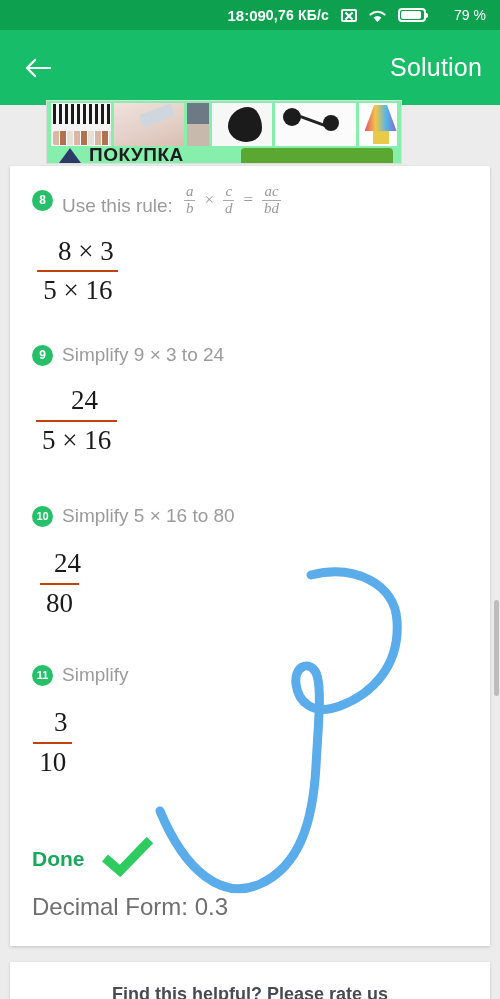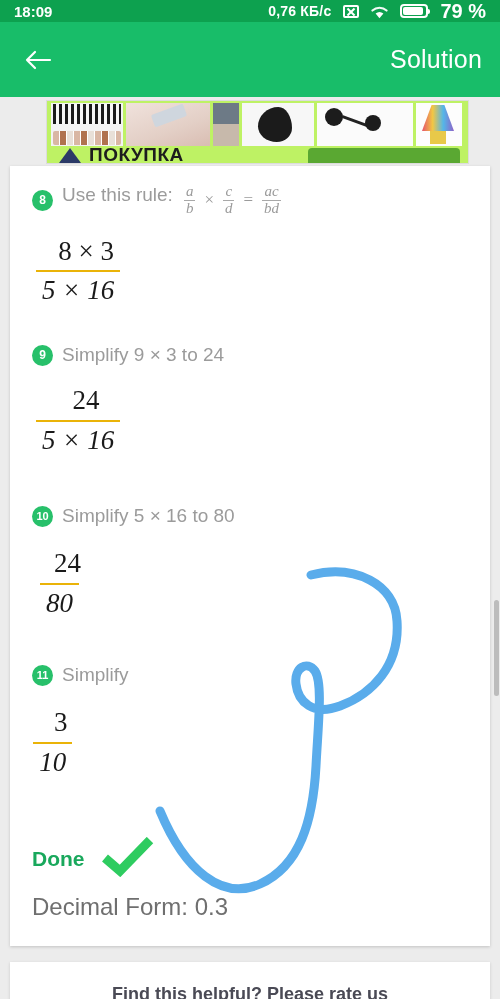--- a/index.html
+++ b/index.html
@@ -6,22 +6,22 @@
   html, body {
     width: 500px; height: 999px;
     font-family: "Liberation Sans", sans-serif;
     background: #ececec;
     overflow: hidden;
   }
   #app { position: relative; width: 500px; height: 999px; background: #ececec; }
 
   
   .statusbar {
-    height: 22px; background: #0da14f; color: #ffffff;
-    display: flex; align-items: center; justify-content: space-between;
+    height: 30px; background: #0da14f; color: #ffffff;
+    display: flex; align-items: center; justify-content: flex-end;
     padding: 0 14px;
     font-size: 15px; font-weight: bold;
   }
   .status-right { display: flex; align-items: center; gap: 12px; }
   .net-speed { font-size: 14px; font-weight: bold; letter-spacing: .2px; }
   .ic-x {
     width: 16px; height: 13px; border: 2px solid #fff; border-radius: 2px;
     position: relative; display: inline-block;
   }
   .ic-x::before, .ic-x::after {
@@ -36,41 +36,41 @@
     position: relative; display: inline-block;
   }
   .battery::after {
     content: ""; position: absolute; right: -4px; top: 3px;
     width: 3px; height: 5px; background: #fff; border-radius: 0 2px 2px 0;
   }
   .battery .lvl {
     position: absolute; left: 1px; top: 1px; bottom: 1px;
     background: #fff; border-radius: 2px;
   }
-  .batt-pct { font-size: 20px; font-weight: bold; }
+  .batt-pct { font-size: 14px; font-weight: normal; margin-left: 16px; }
 
   
   .appbar {
     height: 75px; background: #18bd69;
     display: flex; align-items: center; padding: 0 18px; justify-content: space-between;
   }
   .back-btn {
     width: 40px; height: 40px; position: relative; cursor: pointer;
     flex: 0 0 auto;
   }
   .back-btn svg { position: absolute; left: 6px; top: 8px; }
   .appbar-title {
     color: #ffffff; font-size: 25px; font-weight: 500;
     margin-left: 22px; letter-spacing: .2px;
   }
 
   
   .ad-banner {
-    position: absolute; left: 46px; top: 100px; width: 423px; height: 64px;
-    background: #bef264; border: 1px solid #dcdcdc; overflow: hidden;
+    position: absolute; left: 46px; top: 100px; width: 356px; height: 64px;
+    background: #86efac; border: 1px solid #dcdcdc; overflow: hidden;
   }
   .ad-thumbs { display: flex; height: 45px; padding: 2px 4px 0 4px; gap: 3px; }
   .ad-thumb { height: 43px; position: relative; overflow: hidden; }
   .t1 { width: 72px; background: #f3f3f3; }
   .t1 .keys {
     position: absolute; left: 2px; top: 1px; width: 68px; height: 20px;
     background:
       repeating-linear-gradient(90deg, #1a1a1a 0 3px, #f6f6f6 3px 6px);
   }
   .t1 .polish-row {
@@ -142,42 +142,42 @@
   .step-head { display: flex; align-items: center; padding-left: 22px; }
   .badge {
     width: 21px; height: 21px; border-radius: 50%; background: #27c06a;
     color: #fff; font-size: 12px; font-weight: bold;
     display: flex; align-items: center; justify-content: center;
     flex: 0 0 auto;
   }
   .badge.wide { font-size: 11px; }
   .step-text {
     margin-left: 9px; font-size: 19px; color: #9b9b9b; font-weight: 400;
-    display: flex; align-items: flex-start; white-space: nowrap;
+    display: flex; align-items: flex-end; white-space: nowrap;
   }
 
   
   .rule { display: inline-flex; align-items: center; margin-left: 8px; color: #9b9b9b; }
   .ifrac {
     display: inline-flex; flex-direction: column; align-items: center;
     font-family: "Liberation Serif", serif; font-style: italic; font-size: 15px;
     line-height: 1.05; margin: 0 3px;
   }
   .ifrac .num { padding: 0 2px; }
   .ifrac .den { padding: 0 2px; border-top: 1px solid #a8a8a8; }
   .rule .op { margin: 0 6px; font-size: 17px; font-family: "Liberation Serif", serif; }
 
   
   .bigfrac {
     display: inline-flex; flex-direction: column; align-items: center;
     font-family: "Liberation Serif", serif; color: #1a1a1a;
     font-size: 27px; line-height: 1.25;
   }
   .bigfrac .num { padding: 0 6px 2px 6px; margin-left: 16px; }
-  .bigfrac .den { padding: 2px 6px 0 6px; border-top: 2px solid #eab308; font-style: italic; }
+  .bigfrac .den { padding: 2px 6px 0 6px; border-top: 2px solid #c2410c; }
 
   .done-row { display: flex; align-items: center; padding-left: 22px; }
   .done-label { font-size: 21px; font-weight: bold; color: #19a85c; }
   .check { margin-left: 16px; }
   .decimal {
     padding-left: 22px; font-size: 24px; color: #6f6f6f; margin-top: 12px;
   }
 
   
   .annot { position: absolute; left: 0; top: 0; pointer-events: none; }

